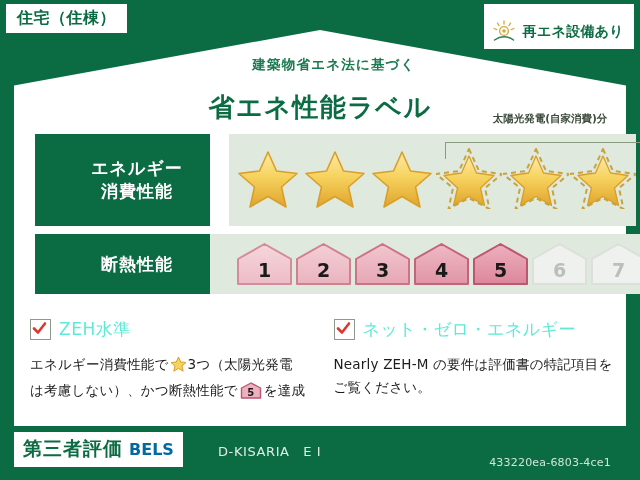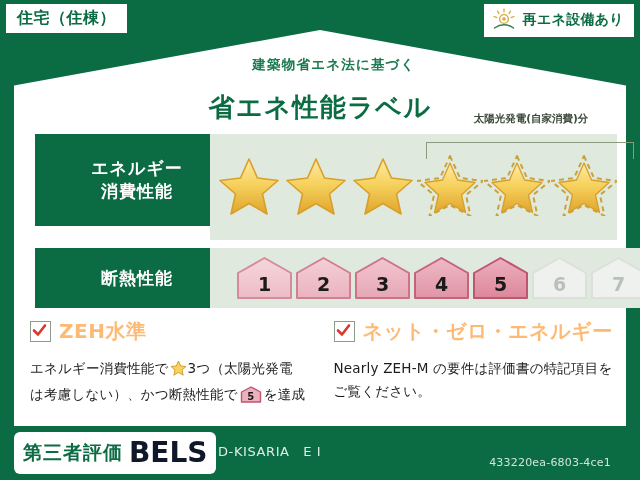--- a/index.html
+++ b/index.html
@@ -27,21 +27,21 @@
     padding:5px 11px 6px 11px;
     font-size:16px;font-weight:bold;color:#0b6b42;
     letter-spacing:.5px;
     line-height:1.1;
     z-index:6;
   }
   
   #renew-badge{
     position:absolute;right:6px;top:4px;
     background:#ffffff;
-    padding:4px 10px 5px 7px;
+    padding:16px 10px 5px 7px;
     display:flex;align-items:center;gap:6px;
     z-index:6;
   }
   #renew-badge .txt{font-size:14px;font-weight:bold;color:#0b6b42;letter-spacing:.3px;}
   .sun-ico{width:26px;height:24px;display:block;}
   
   #title-block{
     position:absolute;left:0;top:56px;width:640px;text-align:center;z-index:5;
   }
   #title-sub{font-size:13.5px;font-weight:bold;color:#1b7a4f;letter-spacing:1.2px;padding-left:28px;}
@@ -55,21 +55,21 @@
     display:flex;align-items:center;justify-content:center;
     font-size:17px;font-weight:bold;letter-spacing:1px;
     text-align:center;line-height:1.35;padding-left:29px;
   }
   .row-body{
     flex:1;background:#dfe9dd;position:relative;
     display:flex;align-items:center;
   }
   
   #energy-row .row-label{height:92px;}
-  #energy-row .row-body{height:106px;padding-left:6px;}
+  #energy-row .row-body{height:92px;padding-left:6px;margin-left:19px;}
   #stars{display:flex;align-items:flex-end;gap:1px;padding-bottom:4px;}
   .star-wrap{position:relative;width:66px;height:62px;}
   .star-wrap svg{position:absolute;left:0;top:0;}
   
   #solar-note{
     position:absolute;left:216px;top:-22px;width:210px;text-align:center;
     font-size:10.5px;color:#3c4a3c;font-weight:bold;white-space:nowrap;z-index:7;
   }
   #solar-bracket{
     position:absolute;left:216px;top:8px;width:206px;height:16px;
@@ -96,21 +96,21 @@
     display:flex;gap:22px;z-index:5;
   }
   .info-col{flex:1;}
   .info-head{display:flex;align-items:center;gap:8px;}
   .chk{
     width:19px;height:19px;flex:0 0 19px;
     border:1.6px solid #8f9a8f;background:#fff;
     position:relative;
   }
   .chk svg{position:absolute;left:1px;top:1px;}
-  .info-title{font-size:20px;font-weight:bold;color:#fdba74;letter-spacing:.5px;}
+  .info-title{font-size:17px;font-weight:normal;color:#5eead4;letter-spacing:.5px;}
   .info-body{
     margin-top:12px;font-size:13.5px;color:#1c1c1c;line-height:1.72;
     letter-spacing:.2px;
   }
   .inline-star{display:inline-block;vertical-align:-3px;margin:0 1px;}
   .inline-house{
     display:inline-block;vertical-align:-4px;position:relative;
     width:22px;height:17px;margin:0 2px;
   }
   .inline-house svg{position:absolute;left:0;top:0;}
@@ -120,24 +120,24 @@
   }
   #zehm-logo{margin-left:4px;display:inline-flex;align-items:center;}
   
   #footer{
     position:absolute;left:0;bottom:0;width:640px;height:54px;
     background:#0b6b42;z-index:6;
   }
   #bels-tag{
     position:absolute;left:14px;top:6px;
     background:#ffffff;padding:4px 9px 5px 9px;
-    display:flex;align-items:center;gap:6px;border-radius:6px;
+    display:flex;align-items:center;gap:6px;
   }
   #bels-tag .jp{font-size:19px;font-weight:bold;color:#0b6b42;letter-spacing:1px;}
-  #bels-tag .bels{font-size:28px;font-weight:bold;color:#0f172a;letter-spacing:0px;font-family:"DejaVu Sans",sans-serif;}
+  #bels-tag .bels{font-size:16px;font-weight:bold;color:#0369a1;letter-spacing:0px;font-family:"DejaVu Sans",sans-serif;}
   #bldg-name{
     position:absolute;left:218px;top:17px;
     font-size:13px;color:#dfeee6;letter-spacing:.6px;white-space:pre;
   }
   #eval-date{
     position:absolute;right:14px;top:9px;text-align:right;
     font-size:14px;font-weight:bold;color:#ffffff;letter-spacing:.3px;
   }
   #eval-id{
     position:absolute;right:29px;top:30px;

